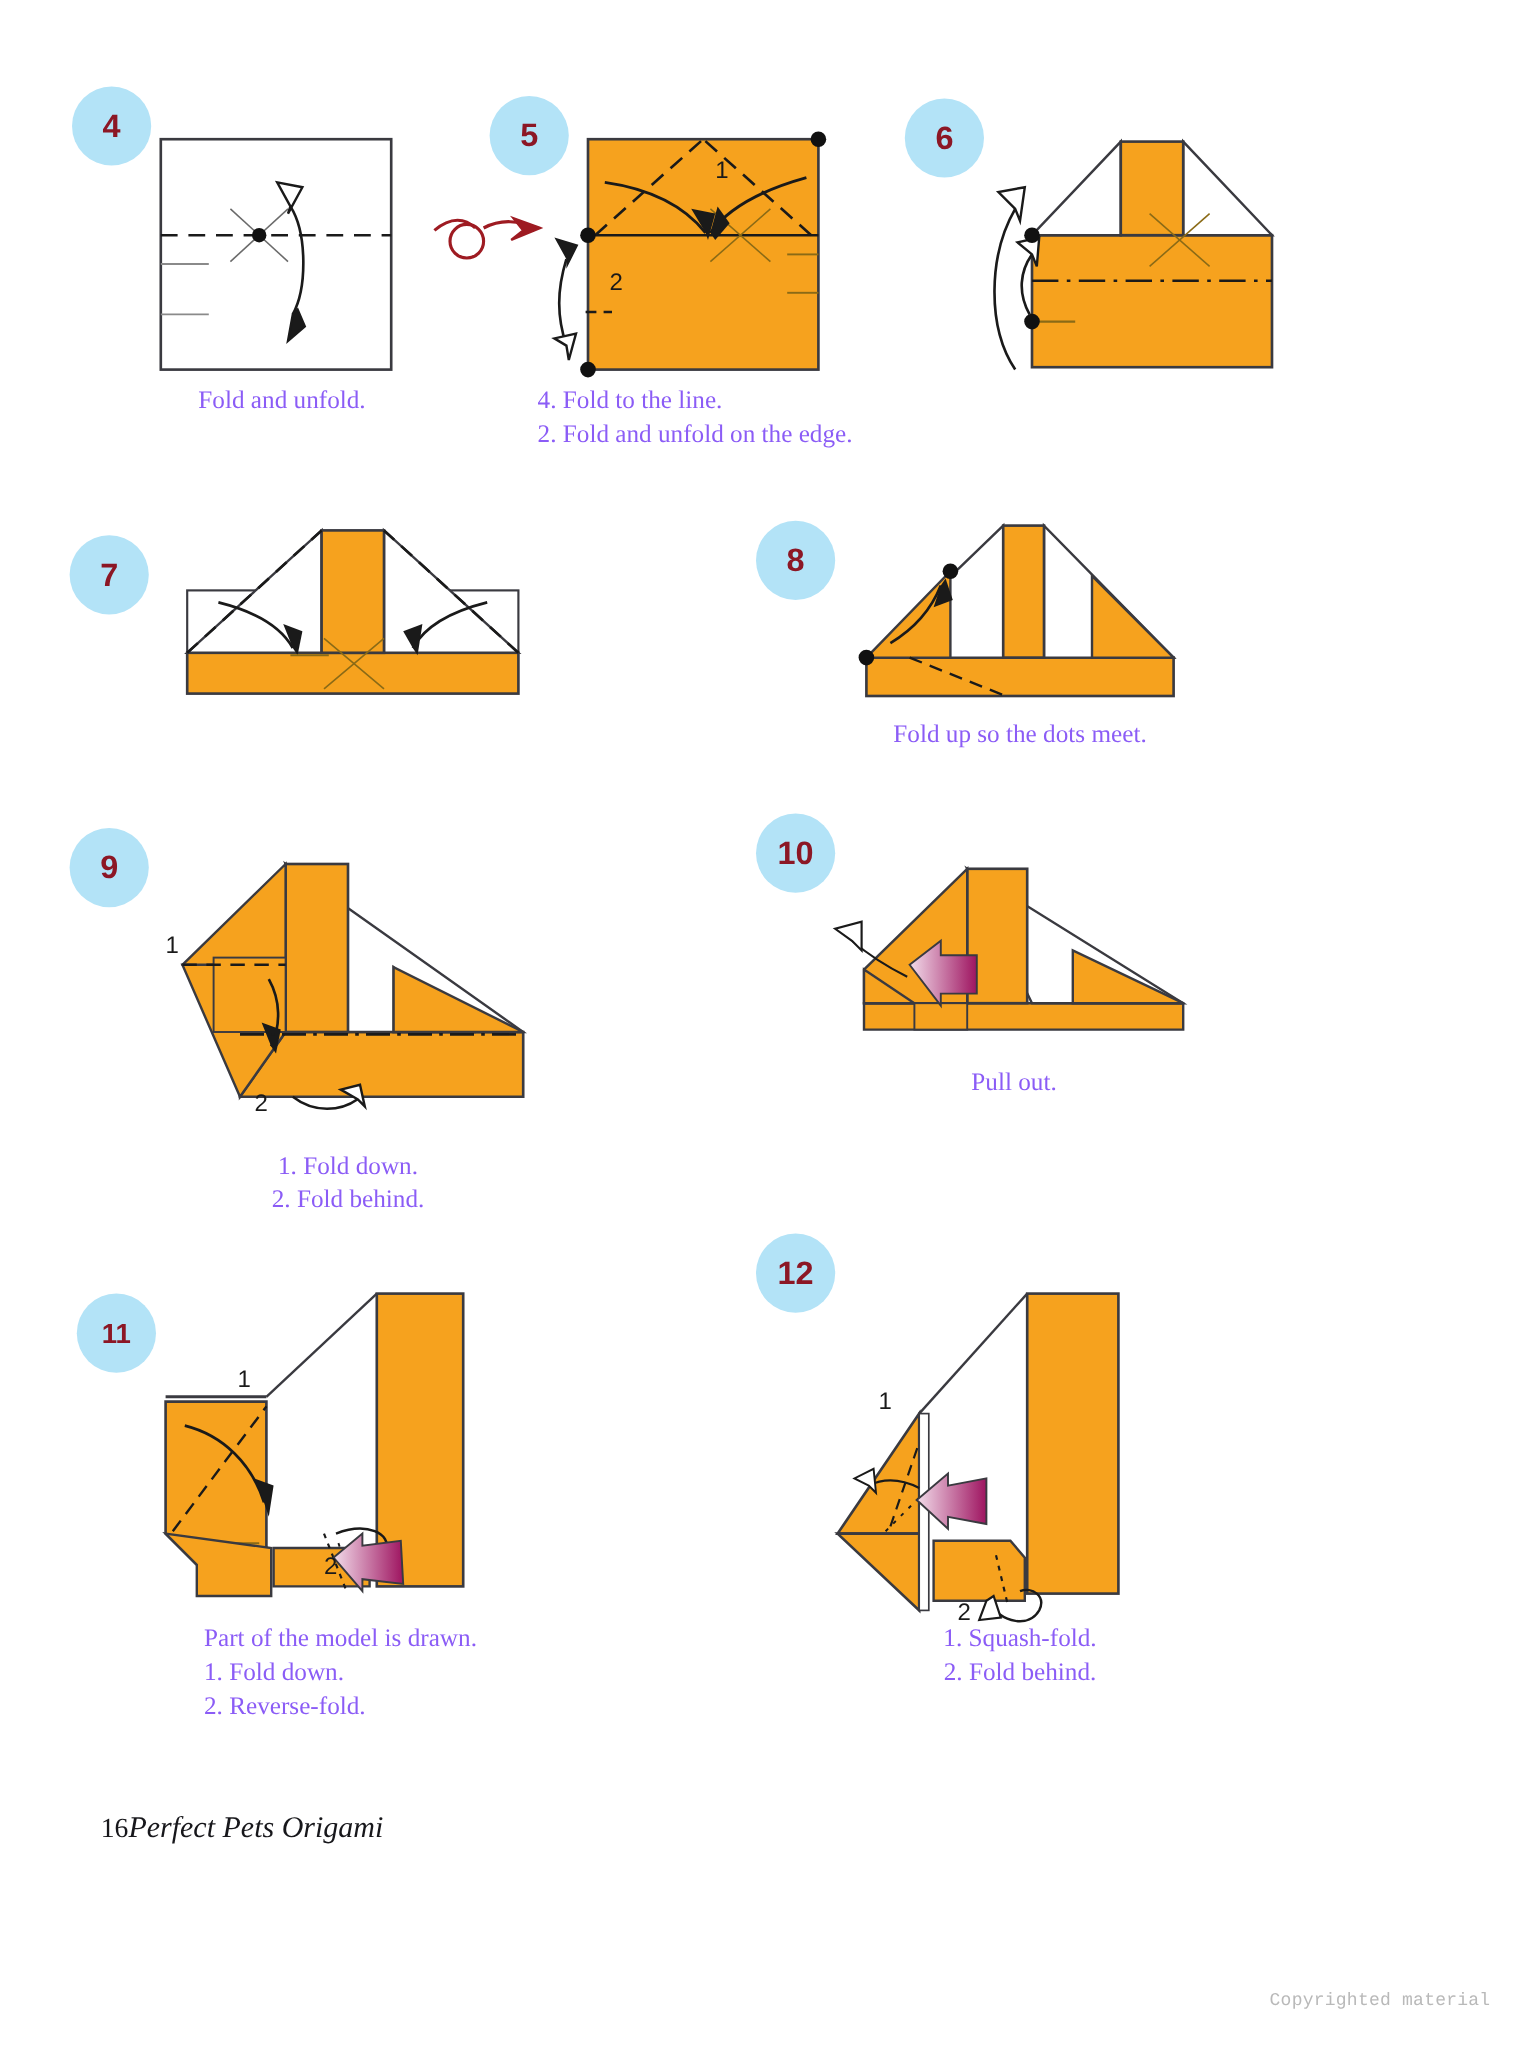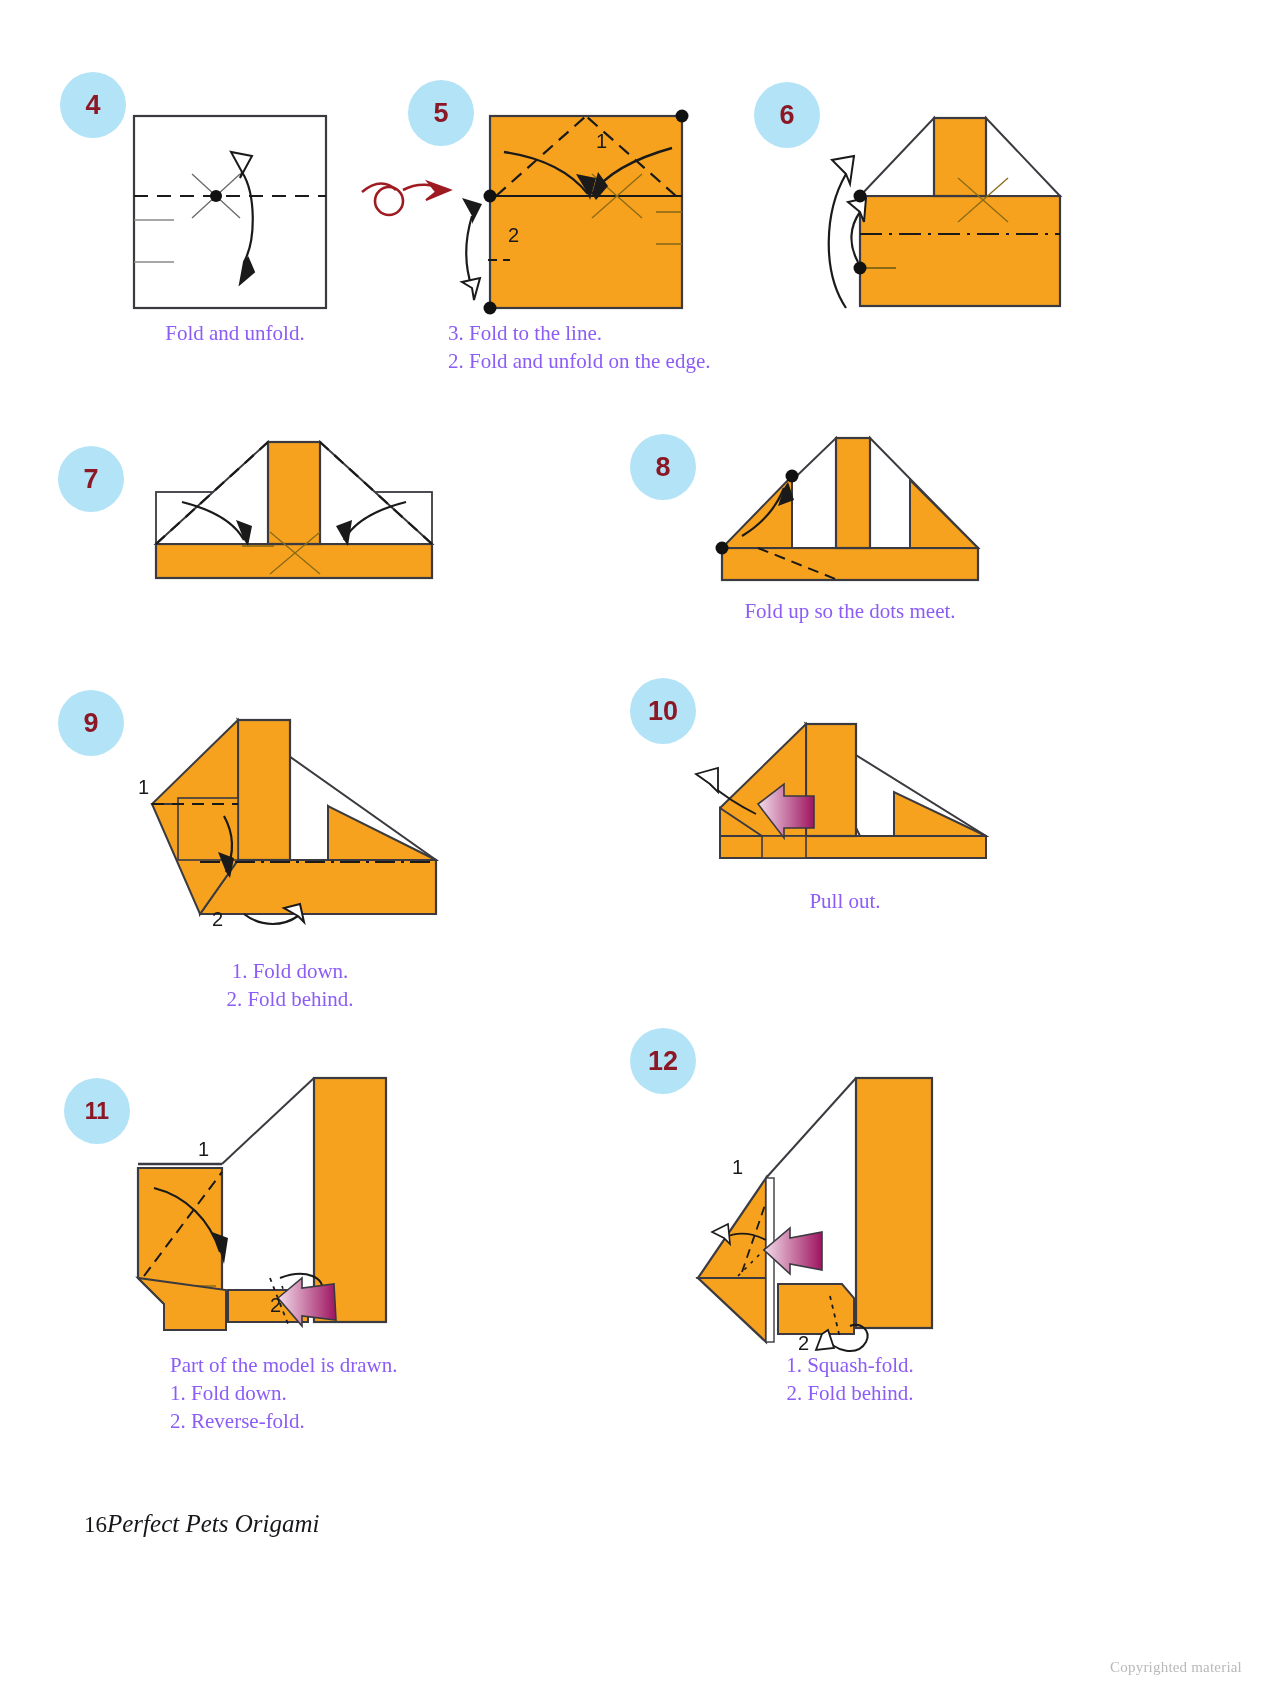--- a/index.html
+++ b/index.html
@@ -70,21 +70,21 @@
     font-family: "Liberation Serif", "DejaVu Serif", serif;
     font-style: italic;
     font-size: 25px;
     color: #17171b;
     margin-top: 16px;
   }
   .copyright {
     position: absolute;
     right: 38px;
     top: 1659px;
-    font-family: Liberation Serif, serif;
+    font-family: Liberation Mono, monospace;
     font-size: 15px;
     color: #b9b9b9;
     letter-spacing: 0.2px;
   }
 </style>
 </head>
 <body>
 
 <div class="page">
 
@@ -152,21 +152,21 @@
       <path d="M-14 104 C -22 130 -22 152 -14 176" fill="none" stroke="#1a1a1a" stroke-width="2.2"></path>
       <path d="M-14 104 L-24 86 L-4 92 L-14 112 Z" fill="#1a1a1a"></path>
       <path d="M-14 176 L-24 170 L-6 166 L-12 188 Z" fill="#ffffff" stroke="#1a1a1a" stroke-width="2"></path>
 
       <circle cx="4" cy="84" r="6.5" fill="#111111"></circle>
       <circle cx="196" cy="4" r="6.5" fill="#111111"></circle>
       <circle cx="4" cy="196" r="6.5" fill="#111111"></circle>
     </svg>
   </div>
 
-  <div class="caption left" style="left:448px; top:320px; width:330px;">3. Fold to the line.
+  <div class="caption left" style="left:448px; top:320px; width:330px;">4. Fold to the line.
 2. Fold and unfold on the edge.</div>
 
   <div class="step-bubble" style="left:754px; top:82px; width:66px; height:66px; font-size:27px;">6</div>
 
   <div class="figure" style="left:830px; top:112px;">
     <svg width="240" height="200" viewBox="0 0 240 200">
 
       <rect x="30" y="84" width="200" height="110" fill="#F6A21E" stroke="#3a3a40" stroke-width="2.2"></rect>
 
       <path d="M30 84 L104 6 L104 84 Z" fill="#ffffff" stroke="#3a3a40" stroke-width="2"></path>

